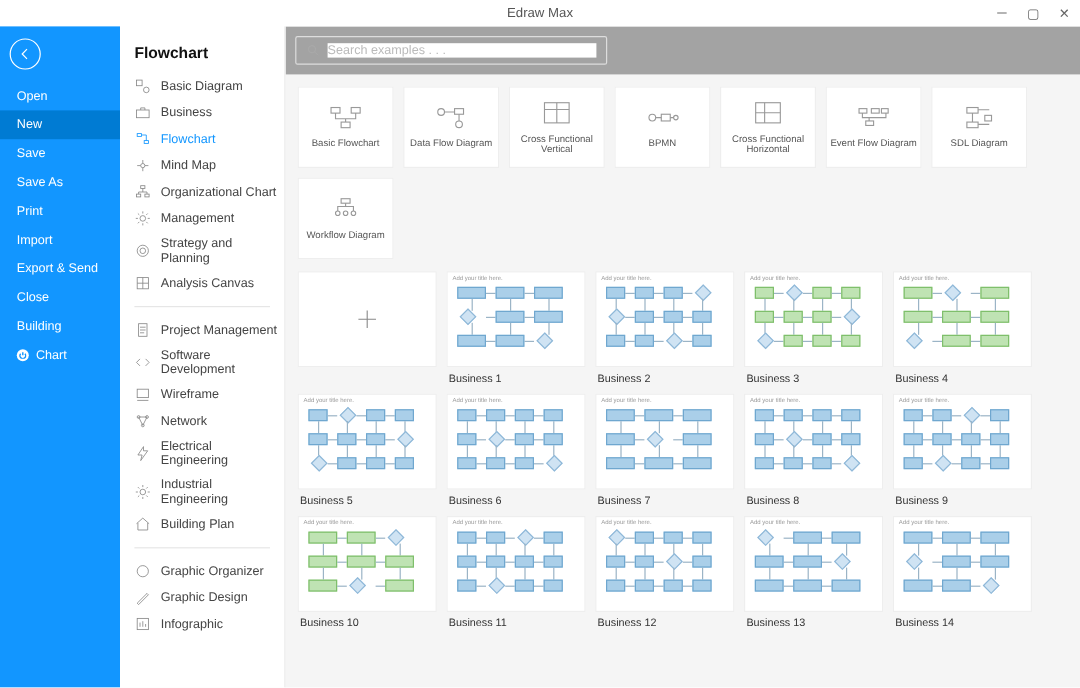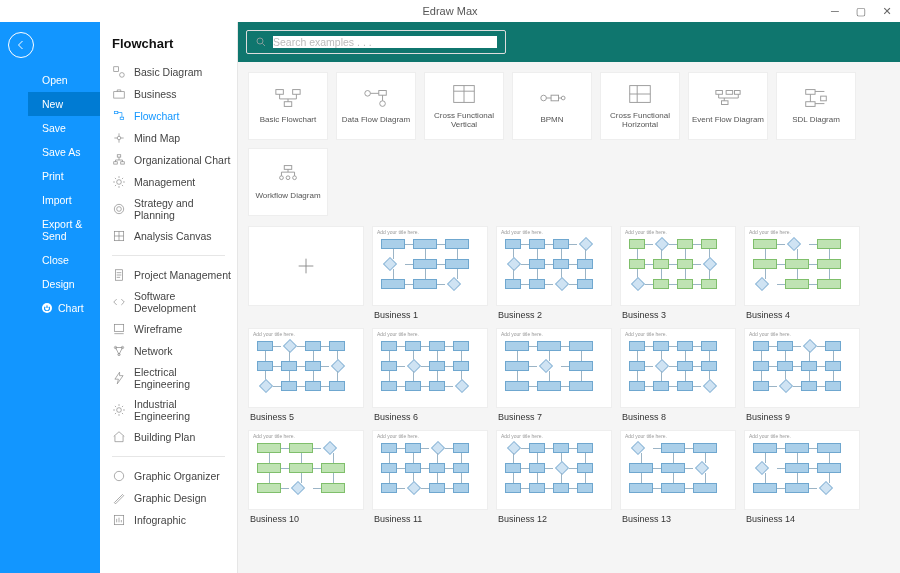--- a/index.html
+++ b/index.html
@@ -9,41 +9,41 @@
   .titlebar { height: 22px; display: flex; align-items: center; justify-content: center; position: relative; font-size: 11px; color: #555; }
   .titlebar .win-controls { position: absolute; right: 0; top: 0; display: flex; }
   .titlebar .win-btn { width: 26px; height: 22px; display: flex; align-items: center; justify-content: center; color: #666; font-size: 11px; cursor: default; }
 
   .app { display: flex; height: calc(573px - 22px); }
 
   
   .sidebar-left { width: 100px; background: #1296ff; color: #fff; display: flex; flex-direction: column; padding-top: 6px; }
   .back-circle { width: 26px; height: 26px; border: 1.5px solid #fff; border-radius: 50%; margin: 4px 0 10px 8px; display: flex; align-items: center; justify-content: center; cursor: pointer; }
   .back-circle svg { width: 12px; height: 12px; fill: none; stroke: #fff; stroke-width: 2; }
-  .menu-item { padding: 6px 10px 6px 14px; font-size: 10.5px; cursor: pointer; display: flex; align-items: center; gap: 6px; margin-left: 28px; }
+  .menu-item { padding: 6px 10px 6px 14px; font-size: 10.5px; cursor: pointer; display: flex; align-items: center; gap: 6px; }
   .menu-item.selected { background: #007bd3; }
   .menu-item .exit-dot { width: 10px; height: 10px; border-radius: 50%; background: #fff; display: inline-flex; align-items: center; justify-content: center; }
   .menu-item .exit-dot svg { width: 6px; height: 6px; stroke: #1296ff; stroke-width: 2; fill: none; }
 
   
   .cat-col { width: 138px; border-right: 1px solid #e6e6e6; display: flex; flex-direction: column; }
   .cat-title { font-size: 13px; font-weight: 600; padding: 14px 0 10px 12px; color: #111; }
   .cat-scroll { overflow-y: auto; flex: 1; padding-right: 2px; }
   .cat-scroll::-webkit-scrollbar { width: 6px; }
   .cat-scroll::-webkit-scrollbar-thumb { background: #d0d0d0; border-radius: 3px; }
   .cat-item { display: flex; align-items: center; gap: 8px; padding: 4px 4px 4px 12px; font-size: 10.5px; color: #444; cursor: pointer; }
   .cat-item.selected { color: #1296ff; }
   .cat-item .cat-icon { width: 14px; height: 14px; display: flex; align-items: center; justify-content: center; }
   .cat-item .cat-icon svg { width: 14px; height: 14px; stroke: #888; fill: none; stroke-width: 1.2; }
   .cat-item.selected .cat-icon svg { stroke: #1296ff; }
   .cat-sep { border-top: 1px solid #e6e6e6; margin: 8px 10px 8px 12px; }
 
   
   .main { flex: 1; background: #f5f5f5; display: flex; flex-direction: column; overflow: hidden; }
-  .search-wrap { background: #0f766e; padding: 8px 8px 8px 8px; }
+  .search-wrap { background: #a3a3a3; padding: 8px 8px 8px 8px; }
   .search { width: 260px; height: 24px; border: 1px solid #ddd; border-radius: 2px; display: flex; align-items: center; padding: 0 8px; gap: 6px; }
   .search svg { width: 12px; height: 12px; stroke: #aaa; fill: none; stroke-width: 1.5; }
   .search input { border: none; outline: none; font-size: 10.5px; flex: 1; color: #555; }
   .search input::placeholder { color: #bbb; }
 
   .content-scroll { flex: 1; overflow-y: auto; padding: 10px; }
 
   
   .type-grid { display: grid; grid-template-columns: repeat(7, 80px); gap: 8px; margin-bottom: 10px; }
   .type-card { background: #fff; border: 1px solid #eee; width: 80px; height: 68px; display: flex; flex-direction: column; align-items: center; justify-content: center; gap: 6px; cursor: pointer; padding: 4px 2px; }
@@ -108,21 +108,21 @@
         <div class="menu-item">
           <span>Import</span>
         </div>
         <div class="menu-item">
           <span>Export &amp; Send</span>
         </div>
         <div class="menu-item">
           <span>Close</span>
         </div>
         <div class="menu-item">
-          <span>Design</span>
+          <span>Building</span>
         </div>
         <div class="menu-item">
           <span class="exit-dot">
             <svg viewBox="0 0 10 10">
               <path d="M5 1 L5 5"></path>
               <path d="M2 3 A4 4 0 1 0 8 3"></path>
             </svg>
           </span>
           <span>Chart</span>
         </div>

